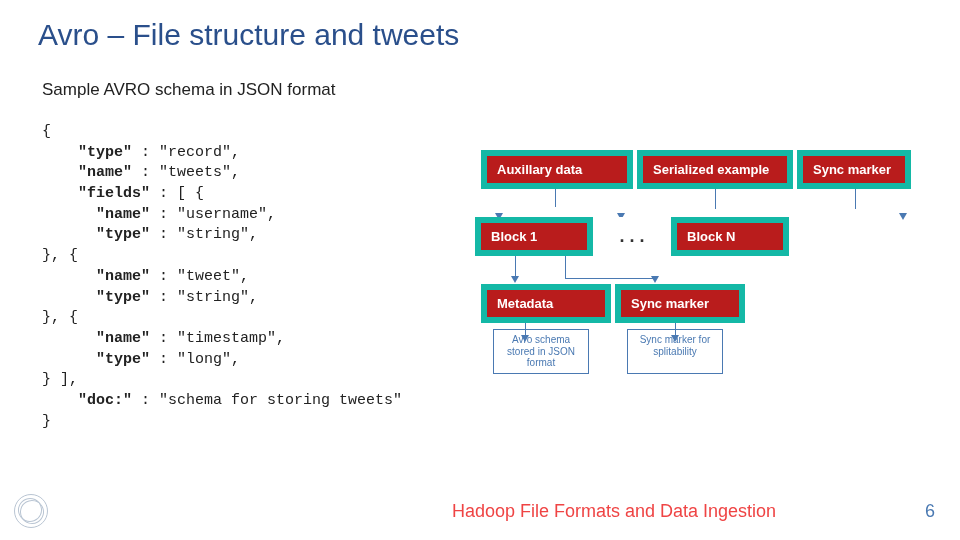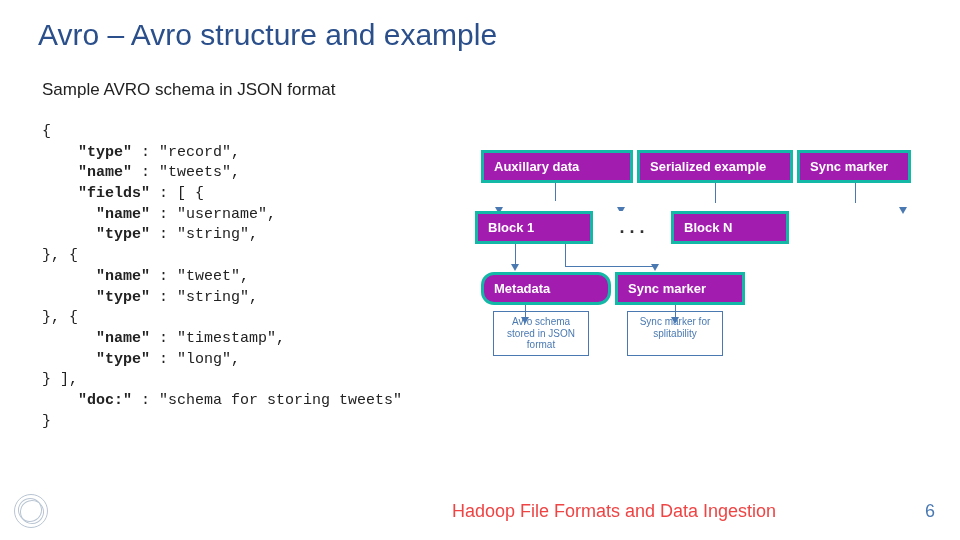--- a/index.html
+++ b/index.html
@@ -20,32 +20,32 @@
   .code {
     font-family: "Courier New", monospace;
     font-size: 15px; line-height: 1.38;
     white-space: pre;
     padding: 22px 0 0 42px;
   }
   .code b { font-weight: bold; }
   .diagram { position: absolute; left: 475px; top: 150px; width: 465px; }
   .row { display: flex; gap: 4px; margin-bottom: 28px; position: relative; }
   .box {
-    background: #a21caf; color: #fff;
+    background: #b91c1c; color: #fff;
     font-size: 13px; font-weight: 600;
-    padding: 6px 10px; border: 3px solid #14b8a6;
+    padding: 6px 10px; border: 6px solid #14b8a6;
     display: flex; align-items: center;
   }
   .box.wide { flex: 0 0 152px; }
   .box.ser  { flex: 0 0 156px; }
   .box.sm   { flex: 0 0 114px; }
   .box.hdr  { flex: 0 0 118px; }
   .box.blk  { flex: 0 0 118px; }
   .box.dots { flex: 0 0 70px; background: #fff; color: #333; border: none; justify-content: center; font-weight: bold; font-size: 18px; }
-  .box.meta { flex: 0 0 130px; border-radius: 13px; }
+  .box.meta { flex: 0 0 130px; }
   .box.sync { flex: 0 0 130px; }
   .note {
     background: #fff; border: 1px solid #4a79b2;
     color: #4a79b2; font-size: 10px; padding: 4px 5px;
     width: 96px; line-height: 1.15;
   }
   .note-row { display: flex; gap: 38px; margin-top: 6px; }
   .arrow-v {
     position: absolute;
     border-left: 1.5px solid #4a79b2;
@@ -74,21 +74,21 @@
     border-radius: 50%;
   }
   .logo::before { inset: 5px 3px 3px 5px; transform: rotate(15deg); }
   .logo::after  { inset: 3px 5px 5px 3px; transform: rotate(-20deg); }
   .foot-title { flex: 1; text-align: center; color: #ef4444; font-size: 18px; padding-left: 280px; }
   .pagenum { color: #4a79b2; font-size: 18px; width: 60px; text-align: center; }
 </style>
 </head>
 <body>
 
-<h1 class="title">Avro – Avro structure and example</h1>
+<h1 class="title">Avro – File structure and tweets</h1>
 
 <div class="subtitles">
   <div class="sub-left">Sample AVRO schema in JSON format</div>
 </div>
 
 <div class="code" id="code">{
     <b>"type"</b> : "record",
     <b>"name"</b> : "tweets",
     <b>"fields"</b> : [ {
       <b>"name"</b> : "username",

